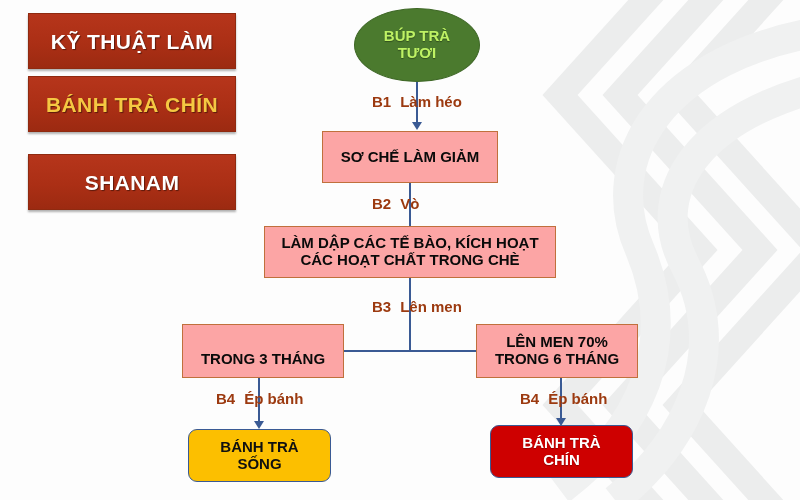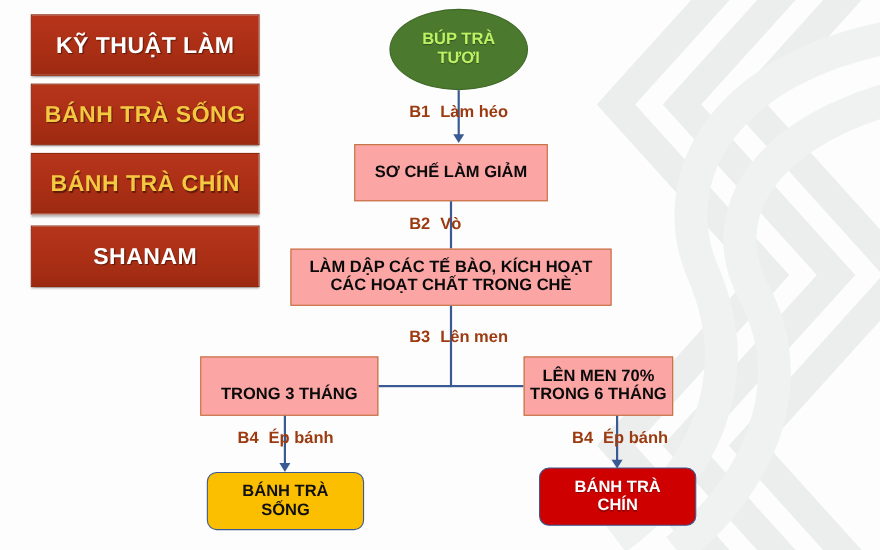--- a/index.html
+++ b/index.html
@@ -51,21 +51,21 @@
   .legend-label {
     font-size: 21px;
     font-weight: bold;
     letter-spacing: 0.4px;
     line-height: 1;
     white-space: nowrap;
     text-shadow: 1px 1px 1px rgba(0,0,0,0.45);
   }
   .legend-label.white { color: #ffffff; }
   .legend-label.gold  { color: #f5c842; }
-  .legend-box.shanam { margin-top: 10px; }
+  .legend-box.shanam { margin-top: 22px; }
 
   
   .node {
     position: absolute;
     box-sizing: border-box;
     display: flex;
     align-items: center;
     justify-content: center;
     text-align: center;
   }
@@ -112,21 +112,21 @@
   }
   .box-f30 {
     left: 182px;
     top: 324px;
     width: 162px;
     height: 54px;
   }
   .box-f70 {
     left: 476px;
     top: 324px;
-    width: 136px;
+    width: 162px;
     height: 54px;
   }
 
   .box-raw {
     left: 188px;
     top: 429px;
     width: 143px;
     height: 53px;
     background: #fcbf00;
     border: 1px solid #3a5a94;
@@ -201,23 +201,20 @@
       <path d="M 830 30 C 660 55 600 160 640 250 C 680 345 640 430 560 490"></path>
       <path d="M 880 75 C 700 100 645 190 685 265 C 730 350 690 440 615 500"></path>
     </g>
   </svg>
 
   <div class="legend">
     <div class="legend-box">
       <span class="legend-label white">KỸ THUẬT LÀM</span>
     </div>
     <div class="legend-box">
-      <span class="legend-label gold">BÁNH TRÀ SỐNG</span>
-    </div>
-    <div class="legend-box">
       <span class="legend-label gold">BÁNH TRÀ CHÍN</span>
     </div>
     <div class="legend-box shanam">
       <span class="legend-label white">SHANAM</span>
     </div>
   </div>
 
   <div class="node ellipse">
     <div class="node-text">
       <span>BÚP TRÀ</span><br>

